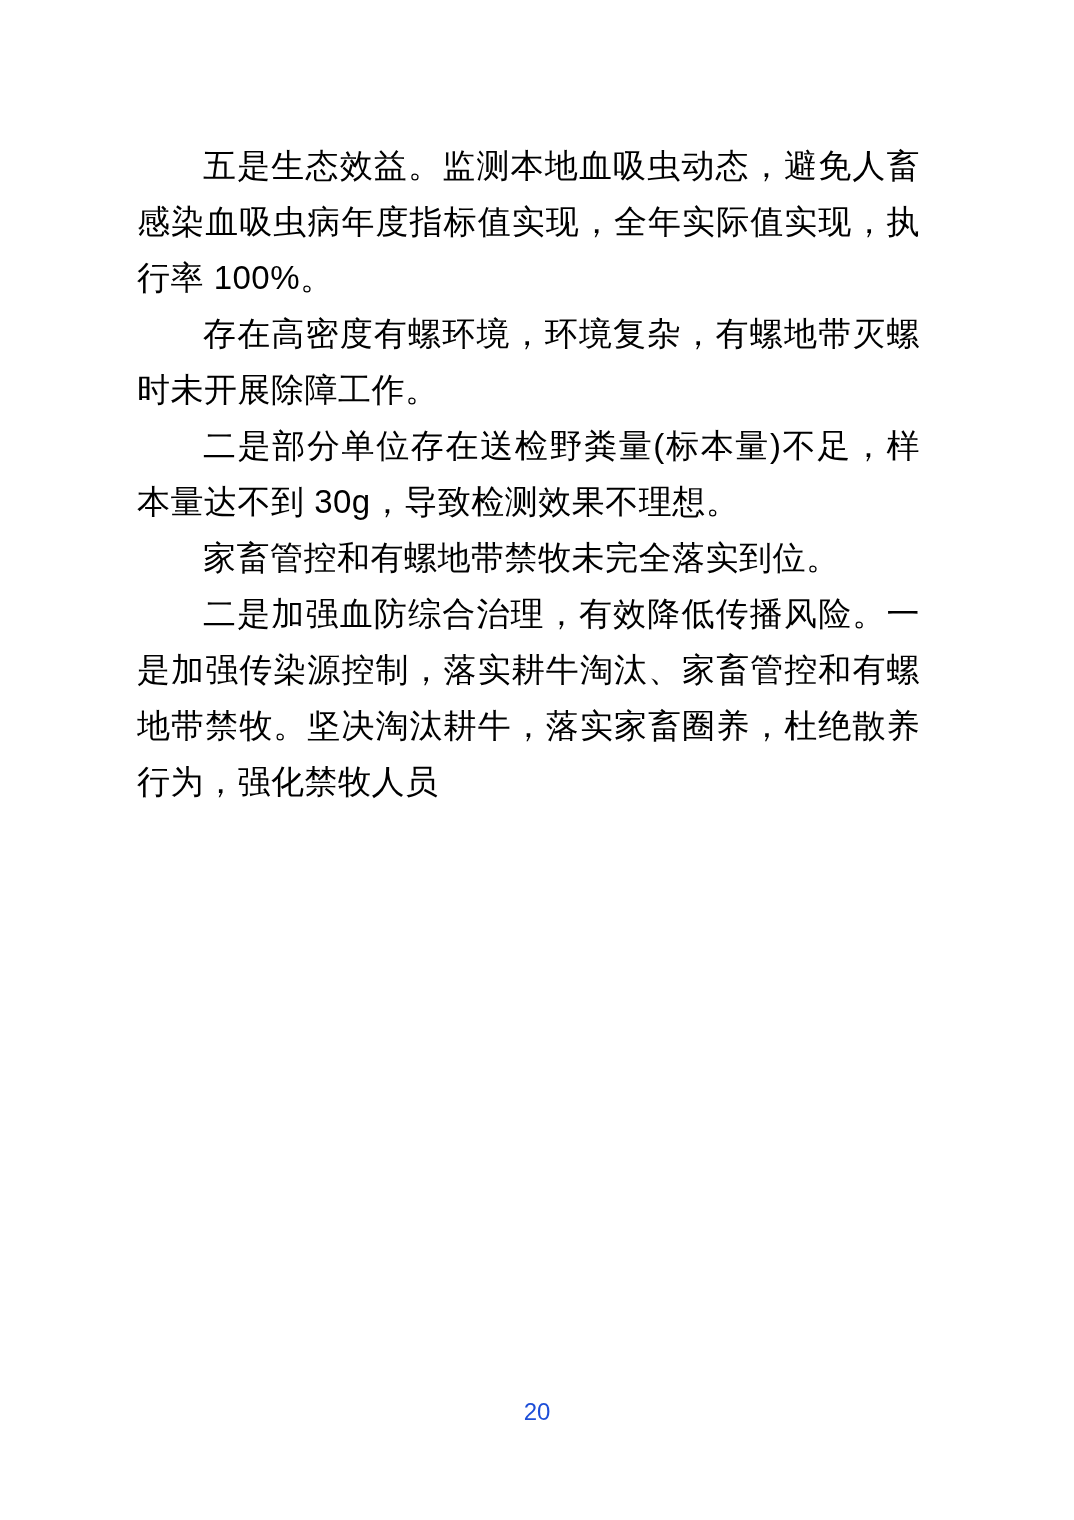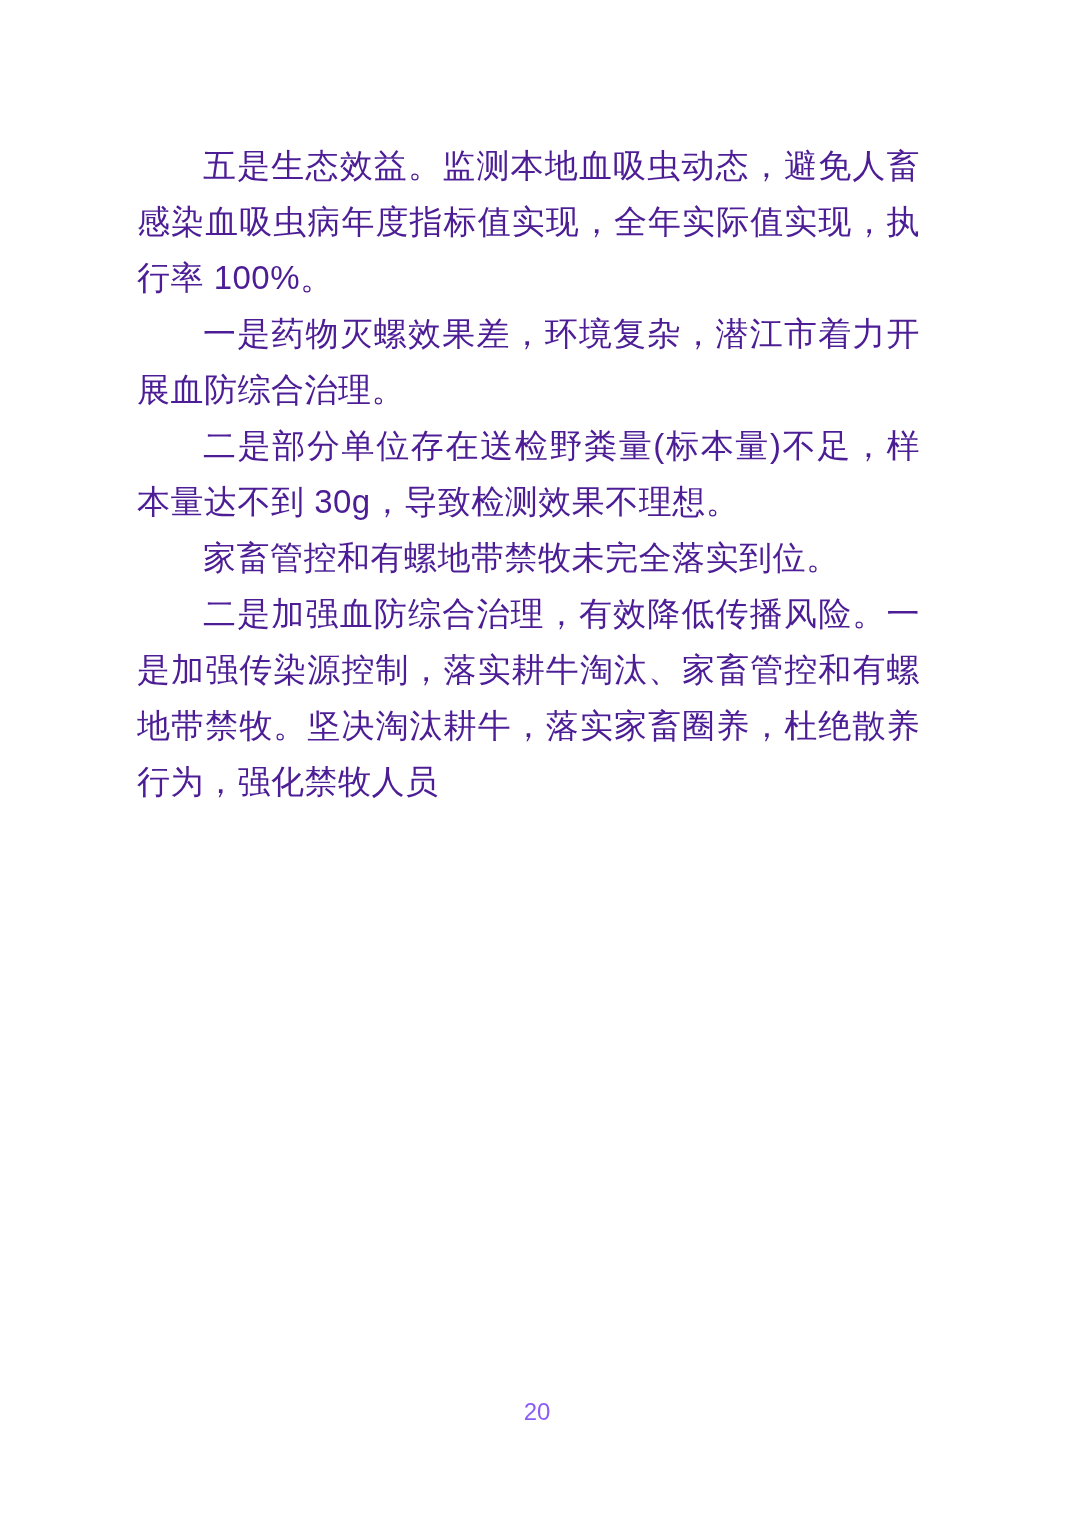--- a/index.html
+++ b/index.html
@@ -19,45 +19,45 @@
     left: 137px;
     top: 138px;
     width: 783px;
   }
   .para {
     margin: 0;
     padding: 0;
     font-family: "Liberation Sans", "Liberation Serif", serif;
     font-size: 33px;
     line-height: 56px;
-    color: #4c1d95;
+    color: #000000;
     text-align: justify;
     text-indent: 2em;
     letter-spacing: 0.5px;
   }
   .footer {
     position: absolute;
     left: 0;
     right: 0;
     top: 1398px;
     text-align: center;
   }
   .page-num {
     font-family: "Liberation Sans", sans-serif;
     font-size: 24px;
-    color: #8b5cf6;
+    color: #1d4ed8;
   }
 </style>
 </head>
 <body>
 
 <div class="page">
   <div class="content">
     <p class="para">五是生态效益。监测本地血吸虫动态，避免人畜感染血吸虫病年度指标值实现，全年实际值实现，执行率 100%。</p>
-    <p class="para">一是药物灭螺效果差，环境复杂，潜江市着力开展血防综合治理。</p>
+    <p class="para">存在高密度有螺环境，环境复杂，有螺地带灭螺时未开展除障工作。</p>
     <p class="para">二是部分单位存在送检野粪量(标本量)不足，样本量达不到 30g，导致检测效果不理想。</p>
     <p class="para">家畜管控和有螺地带禁牧未完全落实到位。</p>
     <p class="para">二是加强血防综合治理，有效降低传播风险。一是加强传染源控制，落实耕牛淘汰、家畜管控和有螺地带禁牧。坚决淘汰耕牛，落实家畜圈养，杜绝散养行为，强化禁牧人员</p>
   </div>
   <div class="footer">
     <span class="page-num">20</span>
   </div>
 </div>
 
 </body></html>

